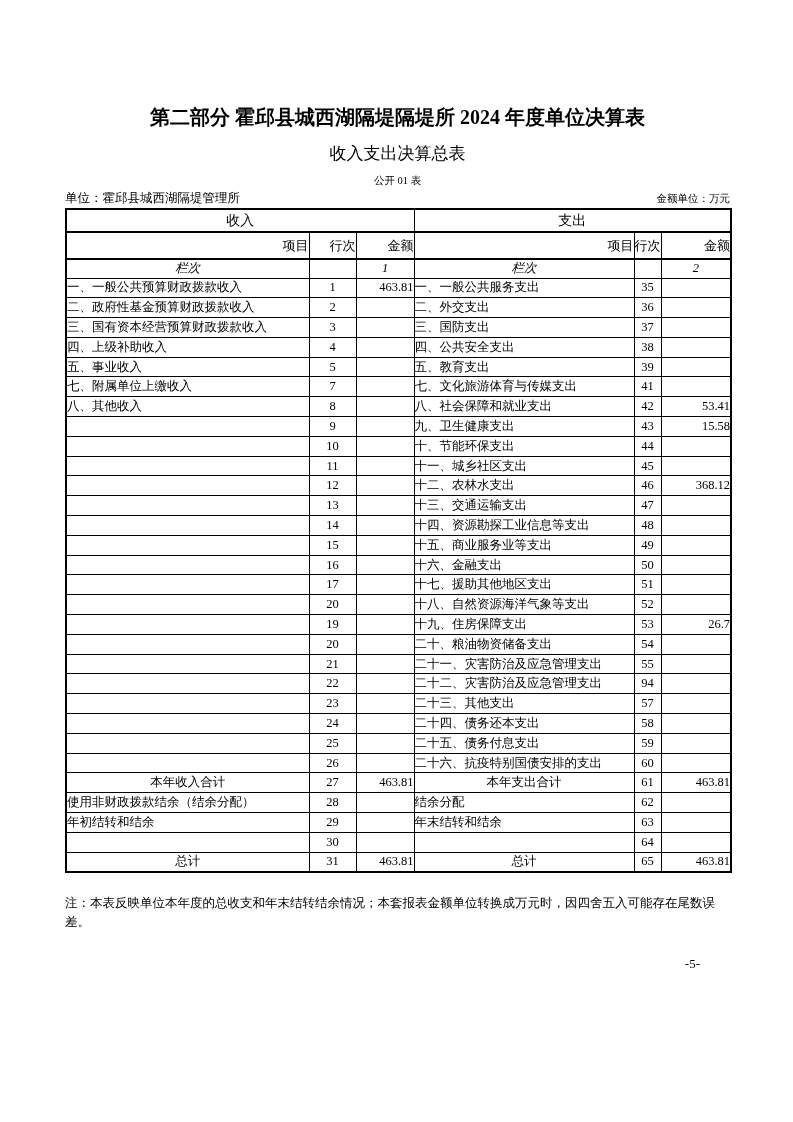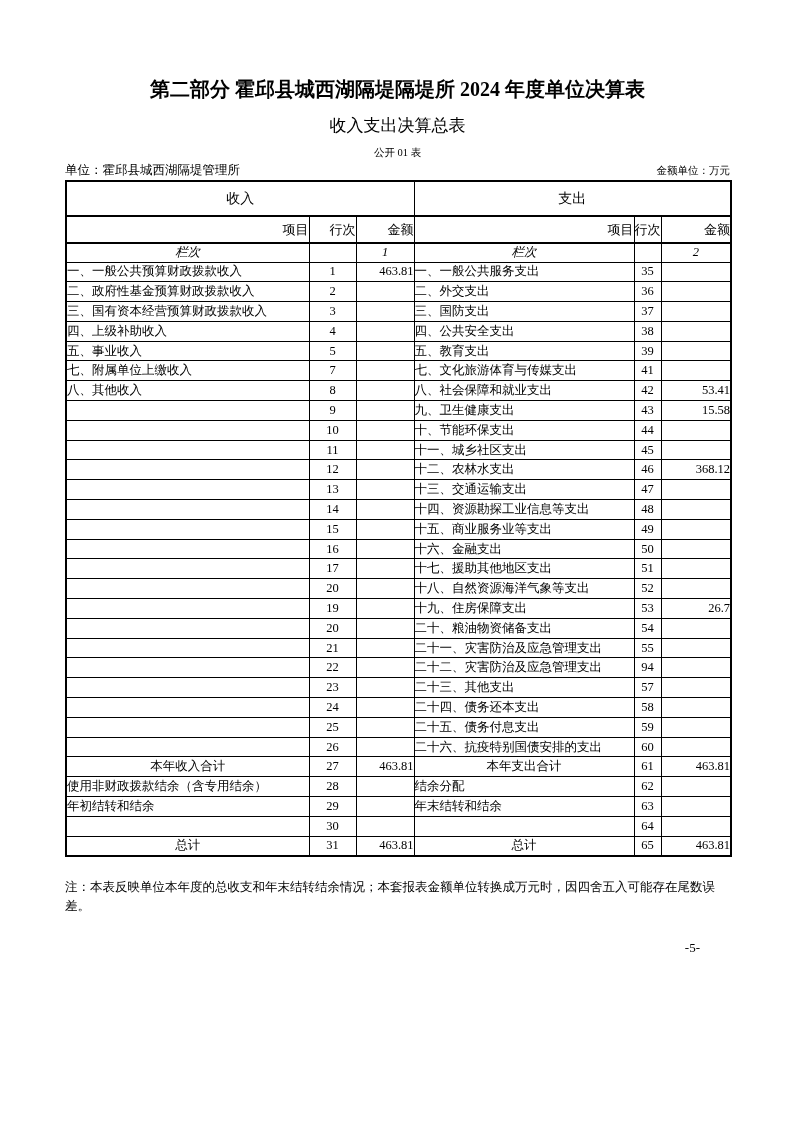--- a/index.html
+++ b/index.html
@@ -4,21 +4,21 @@
 <style>
   * { box-sizing: border-box; }
   html, body { margin: 0; padding: 0; }
   body {
     width: 793px; height: 1122px;
     background: #ffffff;
     color: #000;
     font-family: "Liberation Serif", "DejaVu Serif", serif;
   }
   .page { position: relative; width: 793px; height: 1122px; overflow: hidden; }
-  .content { position: absolute; left: 65px; top: 0; width: 665px; padding-top: 76px; }
+  .content { position: absolute; left: 65px; top: 0; width: 665px; padding-top: 104px; }
 
   .title {
     text-align: center;
     font-size: 20px;
     font-weight: bold;
     line-height: 26px;
     white-space: nowrap;
   }
   .subtitle {
     text-align: center;
@@ -51,21 +51,21 @@
   }
   table.budget th, table.budget td {
     border: 1px solid #000;
     padding: 0;
     overflow: hidden;
     white-space: nowrap;
     font-weight: normal;
     vertical-align: middle;
   }
   tr.section-header th {
-    height: 35px;
+    height: 23px;
     font-size: 14px;
     border-bottom: 2px solid #000;
     text-align: center;
   }
   tr.col-header th {
     height: 27px;
     font-size: 13px;
     border-bottom: 2px solid #000;
     text-align: right;
   }
@@ -339,21 +339,21 @@
           </tr>
           <tr>
             <td class="item em">本年收入合计</td>
             <td class="num">27</td>
             <td class="amt">463.81</td>
             <td class="item em">本年支出合计</td>
             <td class="num">61</td>
             <td class="amt">463.81</td>
           </tr>
           <tr>
-            <td class="item">使用非财政拨款结余（含专用结余）</td>
+            <td class="item">使用非财政拨款结余（结余分配）</td>
             <td class="num">28</td>
             <td class="amt"></td>
             <td class="item">结余分配</td>
             <td class="num">62</td>
             <td class="amt"></td>
           </tr>
           <tr>
             <td class="item">年初结转和结余</td>
             <td class="num">29</td>
             <td class="amt"></td>

